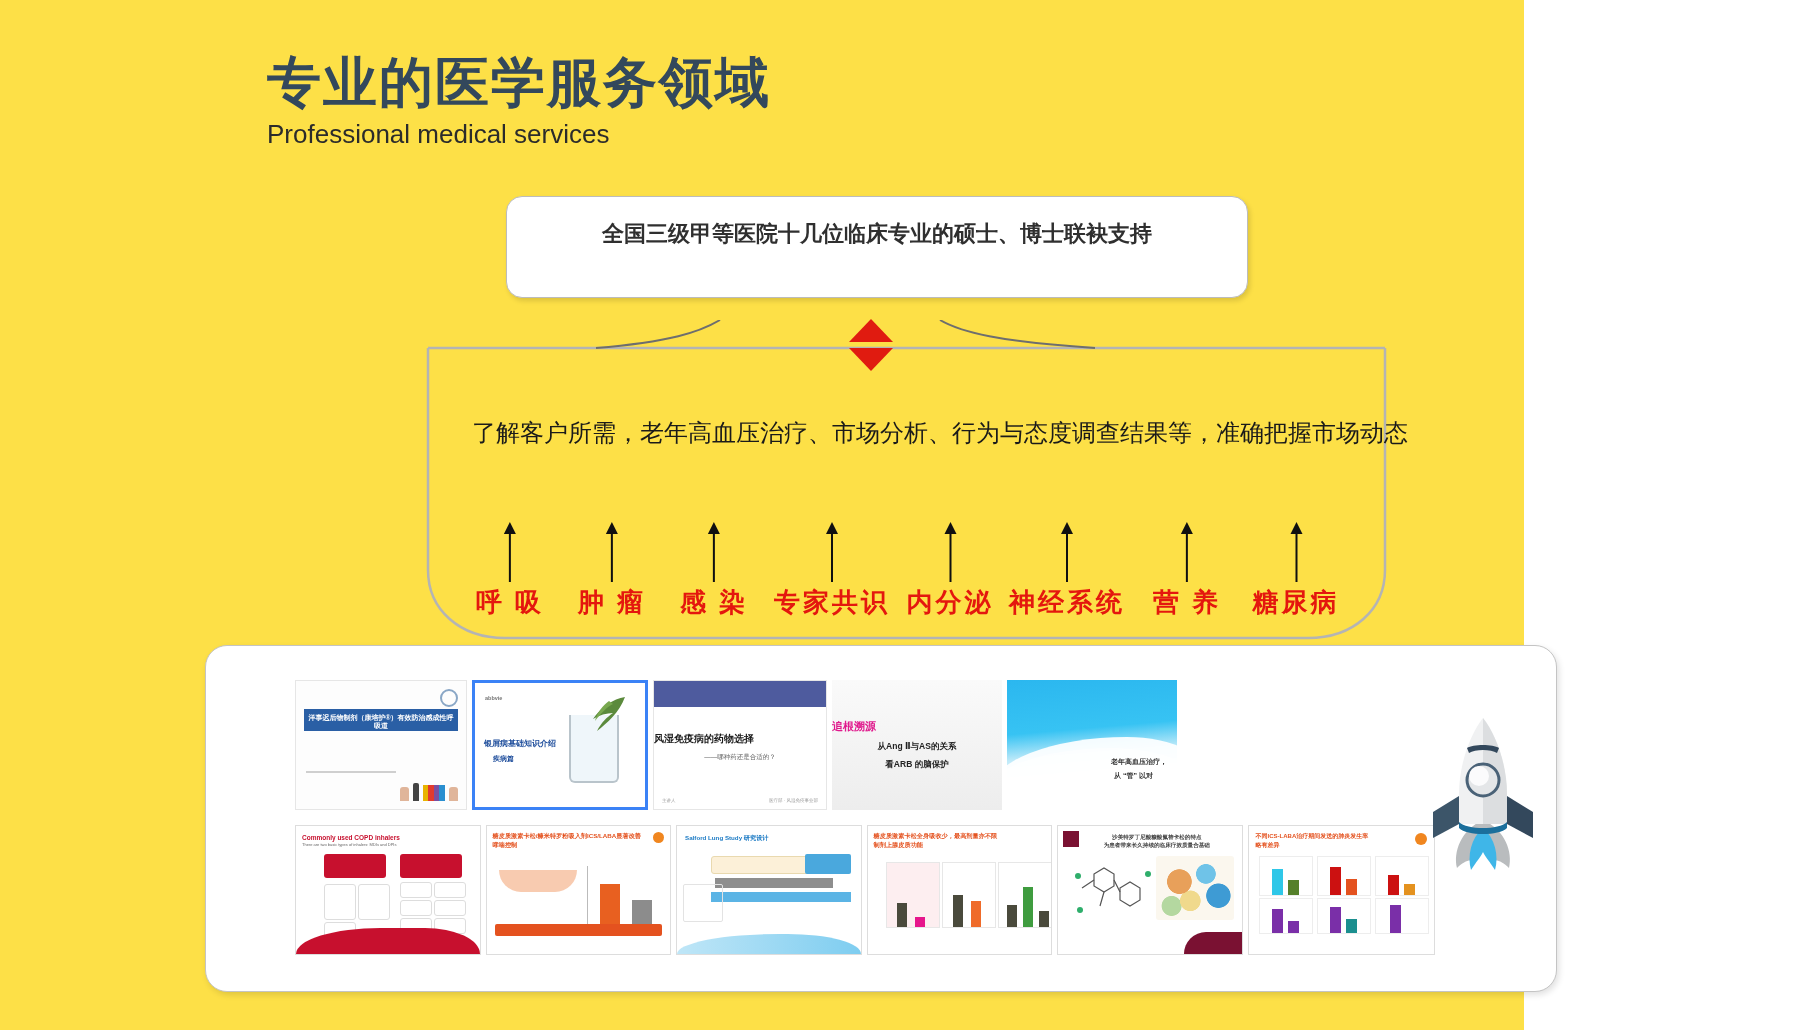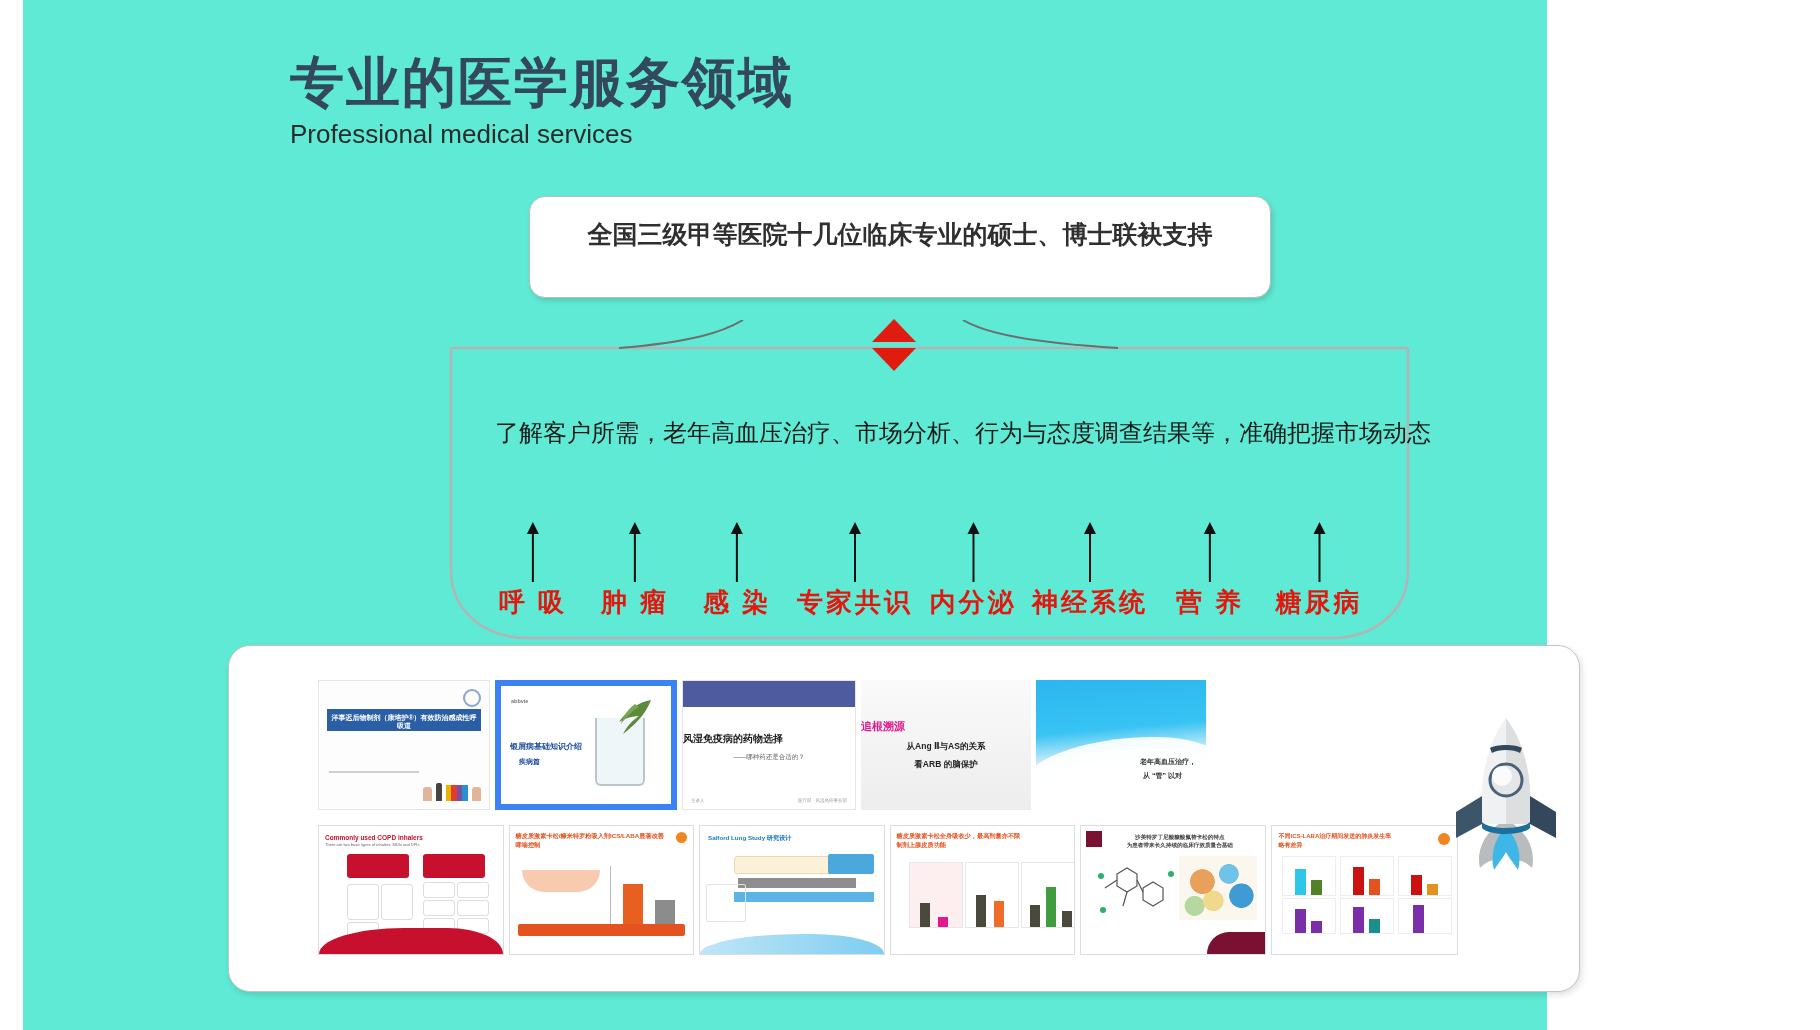--- a/index.html
+++ b/index.html
@@ -2,42 +2,42 @@
 <html><head>
 <meta charset="utf-8">
 <style>
   html,body{margin:0;padding:0;}
   body{
     width:1820px;height:1030px;
     background:#ffffff;
     font-family:"Liberation Sans","DejaVu Sans",sans-serif;
     position:relative;overflow:hidden;
   }
-  .slide{position:absolute;left:0;top:0;width:1524px;height:1030px;background:#5eead4;margin-left:23px;}
+  .slide{position:absolute;left:0;top:0;width:1524px;height:1030px;background:#fde047;}
 
   
   #title-block{position:absolute;left:267px;top:55px;}
   #page-title{
     font-size:54px;font-weight:bold;color:#33485c;
     letter-spacing:2px;line-height:1.0;white-space:nowrap;
   }
   #page-subtitle{
     font-size:26px;color:#2b2b2b;margin-top:10px;
     font-weight:400;white-space:nowrap;
   }
 
   
   #top-box{
     position:absolute;left:506px;top:196px;width:740px;height:100px;
     border:1.5px solid #bcbcbc;border-radius:16px;background:#fff;
     box-shadow:2px 3px 5px rgba(0,0,0,.13);
     display:flex;flex-direction:column;align-items:center;justify-content:center;
   }
   #top-box .ln{
-    font-size:25px;font-weight:bold;color:#2f2f2f;line-height:1.0;
+    font-size:22px;font-weight:bold;color:#2f2f2f;line-height:1.0;
     white-space:nowrap;
   }
   #top-box .ln1{margin-bottom:26px;}
 
   
   #double-arrow{position:absolute;left:849px;top:319px;width:44px;height:52px;}
   #double-arrow .up,#double-arrow .dn{position:absolute;left:0;width:0;height:0;
      border-left:22px solid transparent;border-right:22px solid transparent;}
   #double-arrow .up{top:0;border-bottom:23px solid #e01b10;}
   #double-arrow .dn{bottom:0;border-top:23px solid #e01b10;}
@@ -89,21 +89,21 @@
   .t2 .bar{position:absolute;left:8px;right:8px;top:28px;height:22px;background:#2a5fa5;}
   .t2 .tt{left:12px;right:12px;top:33px;color:#fff;font-size:7px;text-align:center;font-weight:bold;}
   .t2 .logo{position:absolute;right:8px;top:8px;width:14px;height:14px;border-radius:50%;border:2px solid #8aa7c6;}
   .t2 .ln{position:absolute;left:10px;top:90px;width:90px;height:2px;background:#cfcfcf;}
   .t2 .ppl{position:absolute;right:8px;bottom:8px;display:flex;gap:4px;align-items:flex-end;}
   .t2 .ppl i{display:block;width:9px;height:14px;background:#e0b59a;border-radius:3px 3px 0 0;}
   .t2 .ppl .bars{width:22px;height:16px;background:
     linear-gradient(90deg,#e8b400 0 25%,#e23b2e 25% 50%,#7b4fa0 50% 75%,#2a8fd0 75% 100%);}
 
   
-  .t3{width:170px;background:#fff;border:6px solid #3b82f6;}
+  .t3{width:170px;background:#fff;border:3px solid #3b82f6;}
   .t3 .brand{position:absolute;left:10px;top:12px;font-size:5.5px;color:#777;font-weight:bold;}
   .t3 .tt{left:9px;top:56px;color:#1f4e9c;font-size:8px;font-weight:bold;}
   .t3 .sub{left:18px;top:72px;color:#1f4e9c;font-size:7px;font-weight:bold;}
   .t3 .beaker{position:absolute;right:26px;top:32px;width:46px;height:66px;
       border:2px solid #b9c4cb;border-top:none;border-radius:0 0 6px 6px;background:rgba(225,238,245,.55);}
   .t3 .leaf{position:absolute;right:18px;top:12px;width:44px;height:40px;}
 
   
   .t4{width:172px;background:#fff;border:1px solid #e6e6e6;}
   .t4 .bar{position:absolute;left:0;right:0;top:0;height:26px;background:#4e5b9e;}

